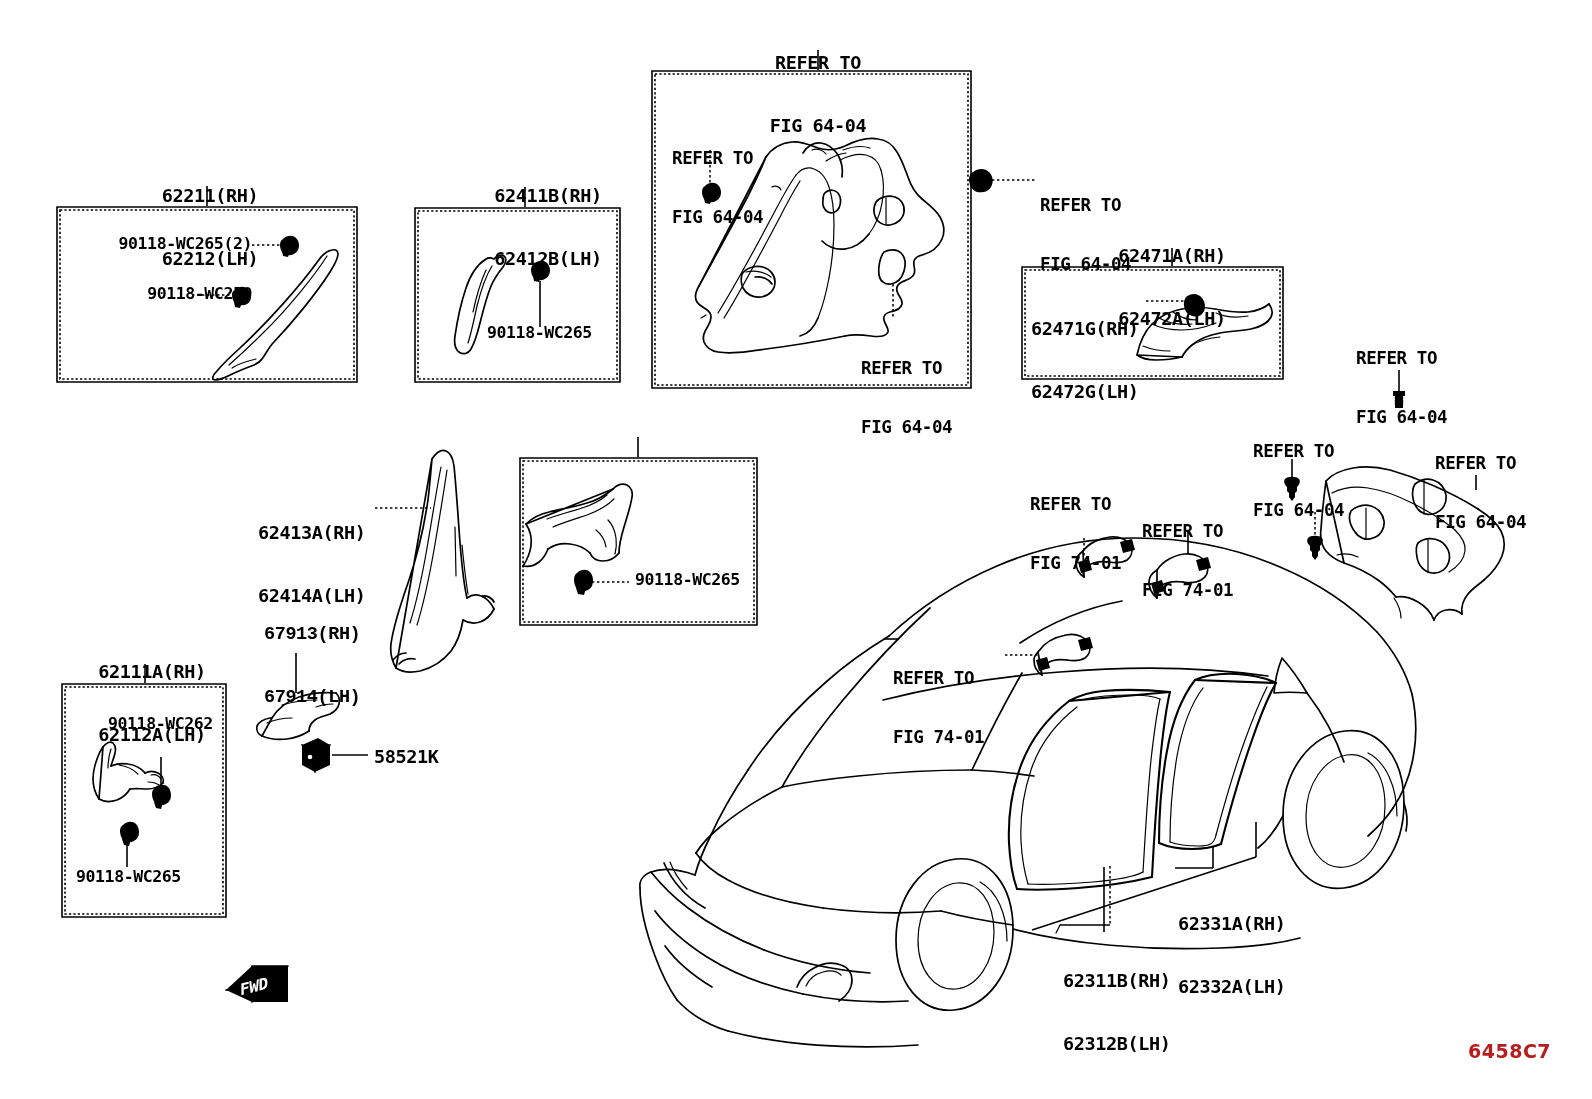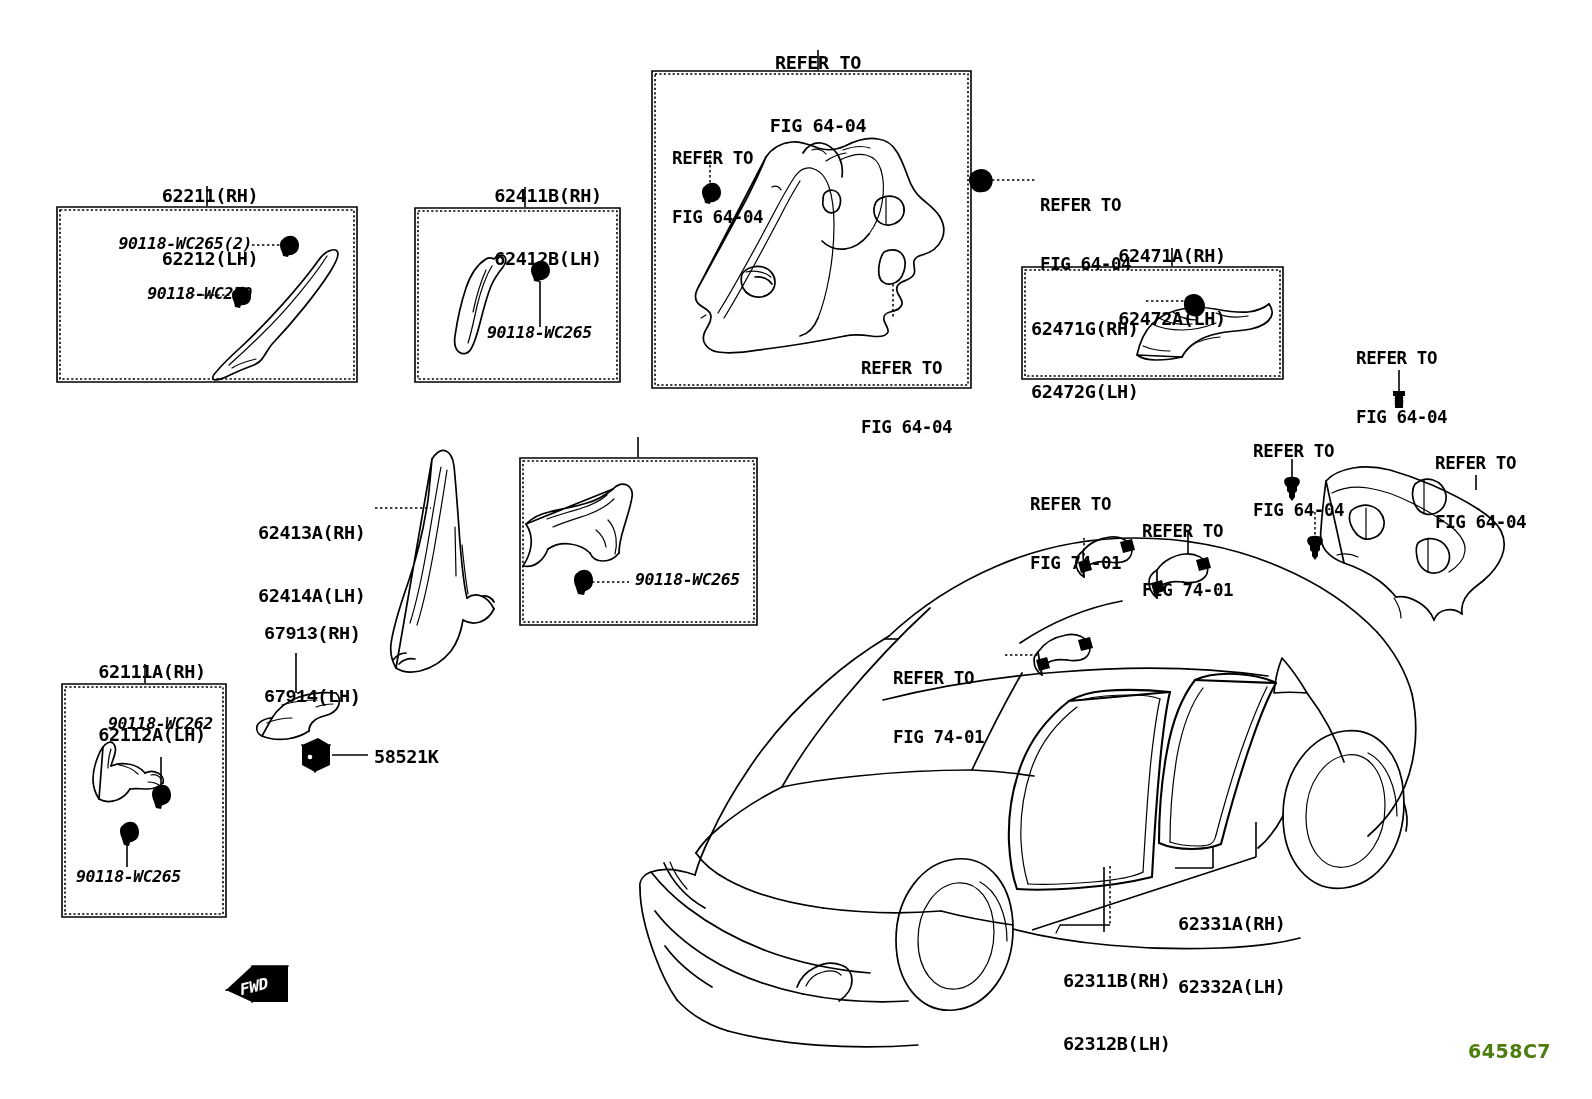--- a/index.html
+++ b/index.html
@@ -4,26 +4,26 @@
 <style>
   html,body{margin:0;padding:0;background:#ffffff;}
   body{width:1592px;height:1099px;position:relative;overflow:hidden;
        font-family:"DejaVu Sans Mono","Liberation Mono",monospace;}
   #root{position:absolute;inset:0;}
   svg.layer{position:absolute;left:0;top:0;width:1592px;height:1099px;}
   .lbl{position:absolute;font-family:"DejaVu Sans Mono","Liberation Mono",monospace;
        font-weight:bold;color:#000;white-space:pre;line-height:1.12;letter-spacing:-0.4px;}
   .s18{font-size:18.5px;}
   .s17{font-size:17.5px;}
-  .s16{font-size:16.5px;font-style:italic;}
+  .s16{font-size:16.5px;}
   .ctr{text-align:center;}
   .lft{text-align:left;}
   .rgt{text-align:right;}
   .code{position:absolute;font-family:"DejaVu Sans","Liberation Sans",sans-serif;
-        font-weight:bold;font-size:19px;color:#4d7c0f;letter-spacing:0.5px;}
+        font-weight:bold;font-size:19px;color:#b91c1c;letter-spacing:0.5px;}
 </style>
 </head>
 <body>
 
 <div id="root">
 
 <svg class="layer" viewBox="0 0 1592 1099">
   <defs>
     <style>
       .ln{fill:none;stroke:#000;stroke-width:1.7;stroke-linecap:round;stroke-linejoin:round;}

